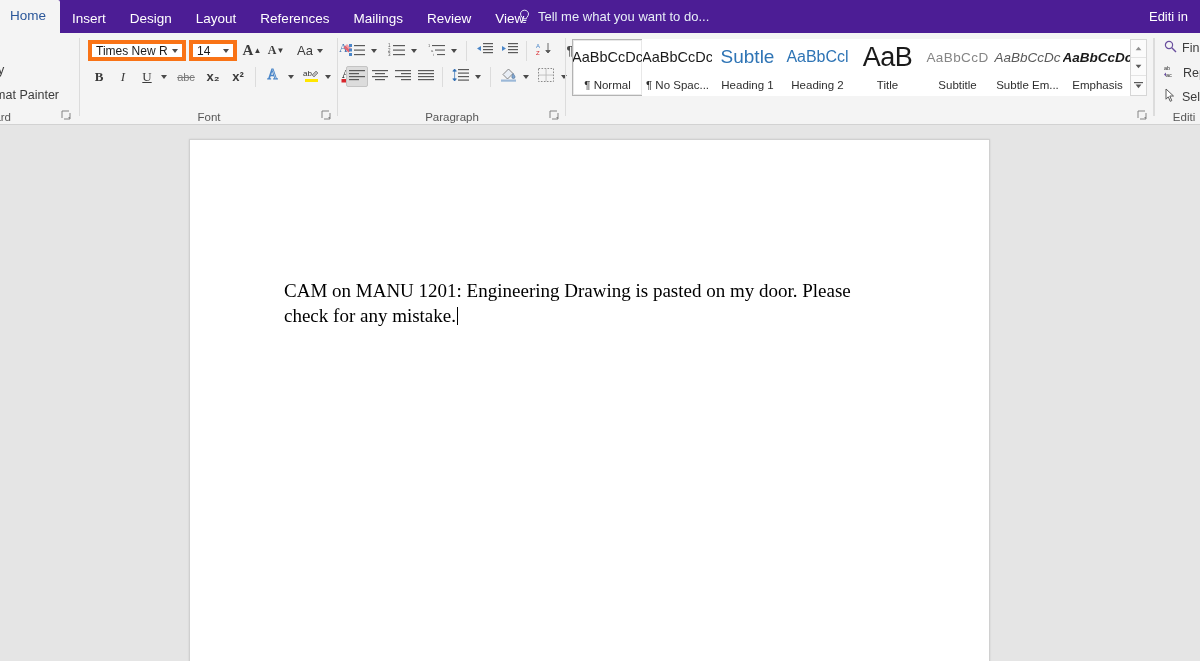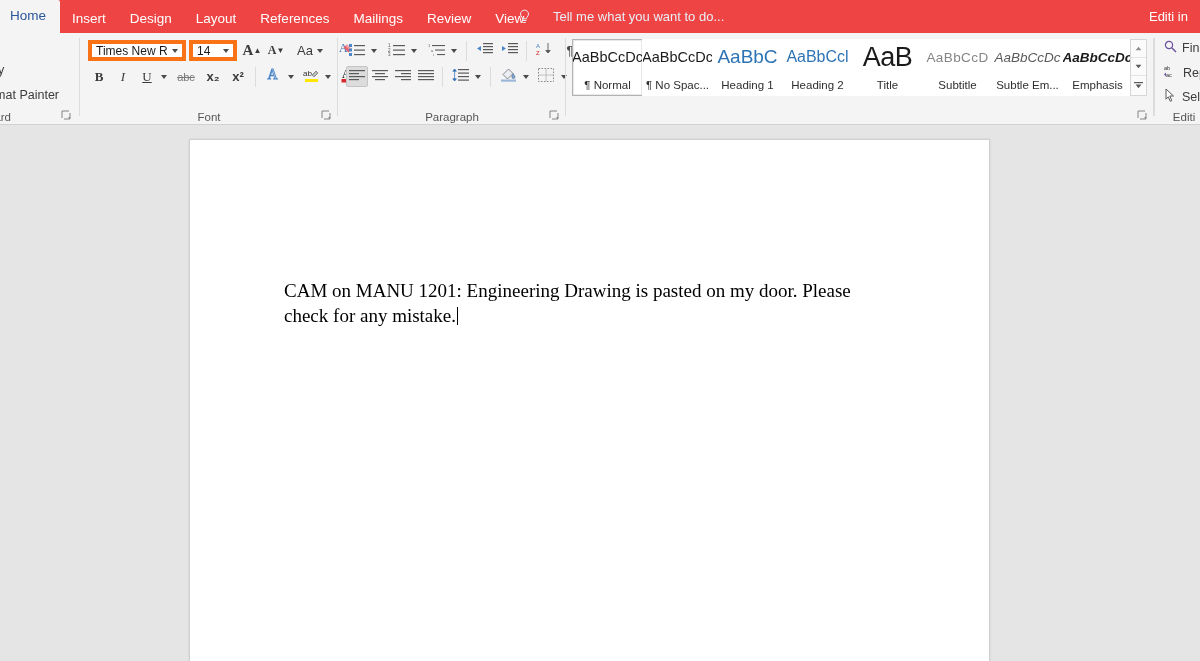--- a/index.html
+++ b/index.html
@@ -20,21 +20,21 @@
     height: 661px;
     overflow: hidden;
   }
 
   
   .tabbar {
     position: absolute;
     left: 0; top: 0;
     width: 1200px;
     height: 33px;
-    background: #ef4444;
+    background: #4c1d95;
     box-sizing: border-box;
   }
   .tabs {
     position: absolute;
     left: -4px; top: 0;
     height: 33px;
     display: flex;
     align-items: flex-end;
   }
   .tab {
@@ -53,21 +53,21 @@
     line-height: 32px;
     border-radius: 2px 2px 0 0;
     padding: 0 14px;
   }
   .tellme {
     position: absolute;
     left: 518px; top: 0;
     height: 33px;
     display: flex;
     align-items: center;
-    gap: 22px;
+    gap: 7px;
     font-size: 13px;
     color: #e7eef7;
     cursor: text;
   }
   .bulb {
     display: inline-block;
     width: 13px; height: 16px;
     position: relative;
   }
   .bulb svg { display: block; }
@@ -653,21 +653,21 @@
       <div id="style-gallery">
           <div class="stylebox sel" style="left: 6px;">
             <div class="sb-prev" style="font-size:14.5px;color:#1a1a1a;">AaBbCcDc</div>
             <div class="sb-name">¶ Normal</div>
           </div>
           <div class="stylebox" style="left: 76px;">
             <div class="sb-prev" style="font-size:14.5px;color:#1a1a1a;">AaBbCcDc</div>
             <div class="sb-name">¶ No Spac...</div>
           </div>
           <div class="stylebox" style="left: 146px;">
-            <div class="sb-prev" style="font-size:19px;color:#2e74b5;">AaBbC</div>
+            <div class="sb-prev" style="font-size:19px;color:#2e74b5;">Subtle</div>
             <div class="sb-name">Heading 1</div>
           </div>
           <div class="stylebox" style="left: 216px;">
             <div class="sb-prev" style="font-size:16px;color:#2e74b5;">AaBbCcl</div>
             <div class="sb-name">Heading 2</div>
           </div>
           <div class="stylebox" style="left: 286px;">
             <div class="sb-prev" style="font-size:27px;color:#1a1a1a;letter-spacing:-.5px;">AaB</div>
             <div class="sb-name">Title</div>
           </div>

